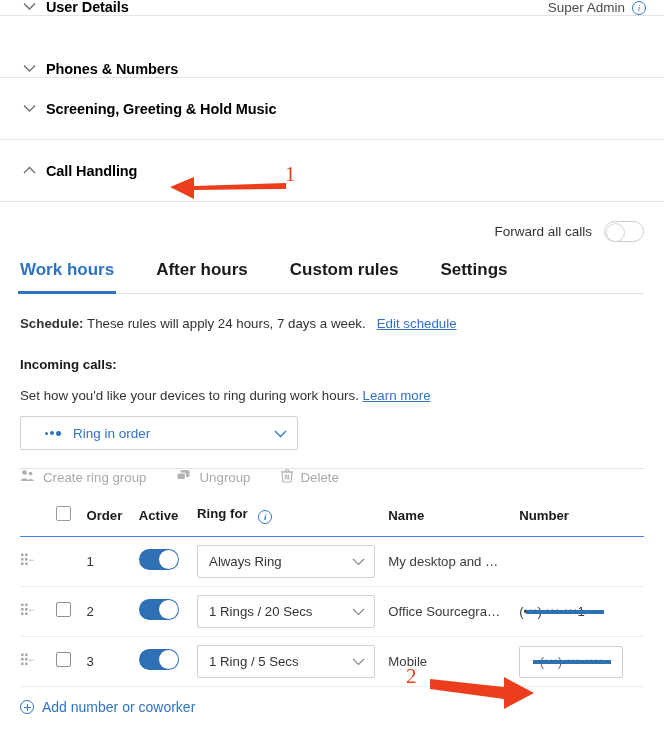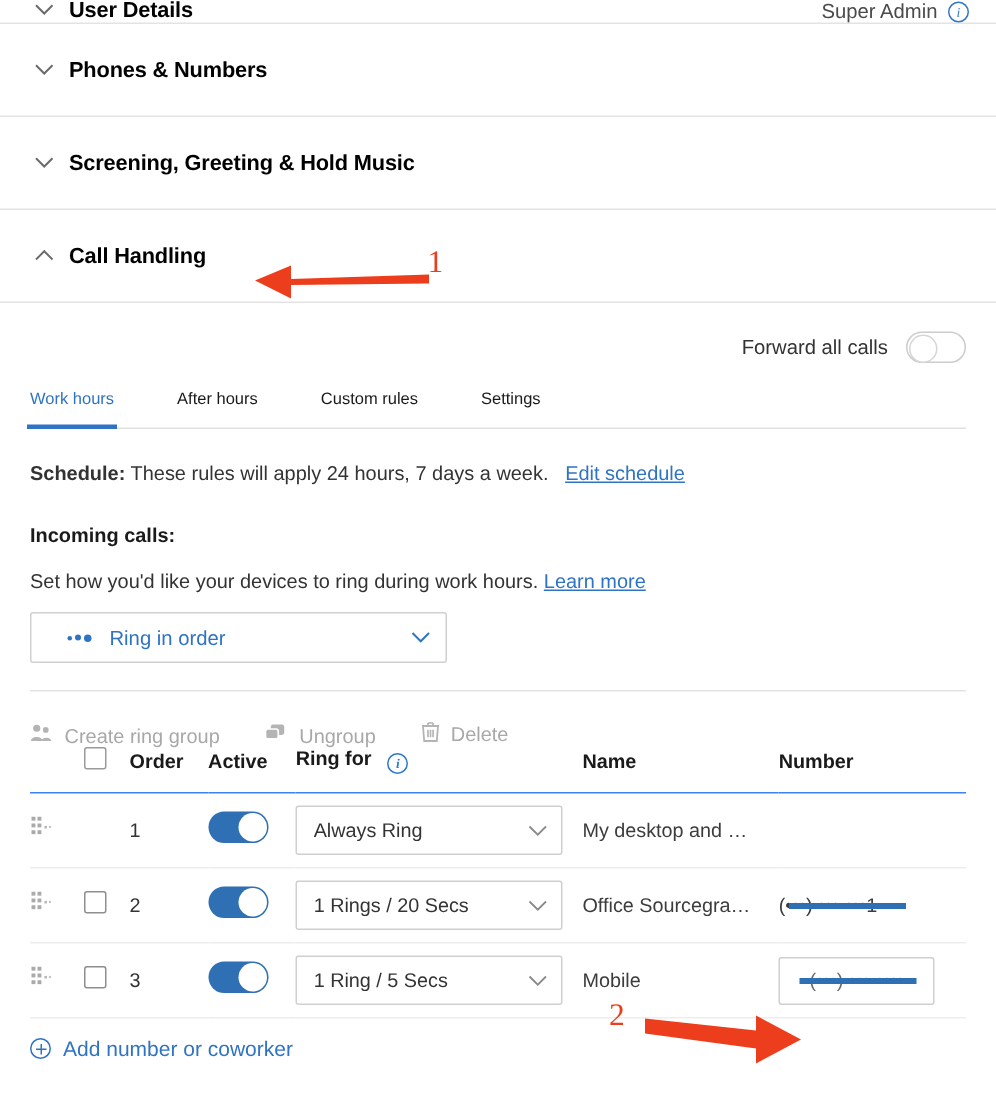--- a/index.html
+++ b/index.html
@@ -27,21 +27,21 @@
   .acc-title {
     font-size: 14.5px; font-weight: bold; color: #000000;
     letter-spacing: -0.1px;
   }
   .acc-right {
     margin-left: auto; margin-right: 18px;
     display: flex; align-items: center; gap: 7px;
     font-size: 13.5px; color: #4a4a4a;
   }
   #row-user    { height: 16px; align-items: flex-end; padding-bottom: 0; }
-  #row-phones  { height: 62px; }
+  #row-phones  { height: 62px; align-items: flex-end; }
   #row-screen  { height: 62px; }
   #row-callh   { height: 62px; }
 
   
   .info-i {
     width: 14px; height: 14px; border-radius: 50%;
     border: 1px solid #3178c6; color: #3178c6;
     font-size: 9px; line-height: 12px; text-align: center;
     font-family: "Liberation Serif", serif; font-style: italic;
     display: inline-block;
@@ -62,22 +62,22 @@
   }
   .toggle-off::after {
     content: ""; position: absolute; left: 1px; top: 1px;
     width: 17px; height: 17px; border-radius: 50%;
     background: #ffffff; border: 1px solid #d6d6d6;
   }
 
   
   .tabs { display: flex; align-items: flex-end; gap: 0; border-bottom: 1px solid #e0e0e0; }
   .tab {
-    font-size: 11px; color: #1a1a1a; padding: 0 0 13px 0;
-    margin-right: 42px; position: relative; cursor: pointer; white-space: nowrap;
+    font-size: 17px; color: #1a1a1a; padding: 0 0 13px 0;
+    margin-right: 42px; position: relative; cursor: pointer; white-space: nowrap; font-weight: bold;
   }
   .tab.active { color: #2f73c4; }
   .tab.active::after {
     content: ""; position: absolute; left: -2px; right: -2px; bottom: -1px;
     height: 3px; background: #2f73c4;
   }
 
   
   .sched { font-size: 13.3px; color: #333; margin-top: 22px; }
   .sched b { font-weight: bold; }
@@ -95,21 +95,21 @@
   .ring-dots i:nth-child(1) { width: 3px; height: 3px; }
   .ring-dots i:nth-child(2) { width: 4px; height: 4px; }
   .ring-dots i:nth-child(3) { width: 5px; height: 5px; }
   .ring-sel-label { font-size: 13.5px; color: #2f73c4; }
   .chev-dn { margin-left: auto; }
 
   
   .tbar {
     margin-top: 18px; height: 38px;
     border-top: 1px solid #e3e3e3;
-    display: flex; align-items: flex-end; gap: 30px;
+    display: flex; align-items: flex-start; gap: 30px;
     color: #a8a8a8; font-size: 13.3px;
   }
   .tbar-item { display: flex; align-items: center; gap: 8px; cursor: default; }
 
   
   .tbl { width: 100%; border-collapse: collapse; }
   .tbl th {
     font-size: 13.2px; font-weight: bold; color: #1a1a1a;
     text-align: left; padding: 0 0 12px 0; vertical-align: middle;
   }

